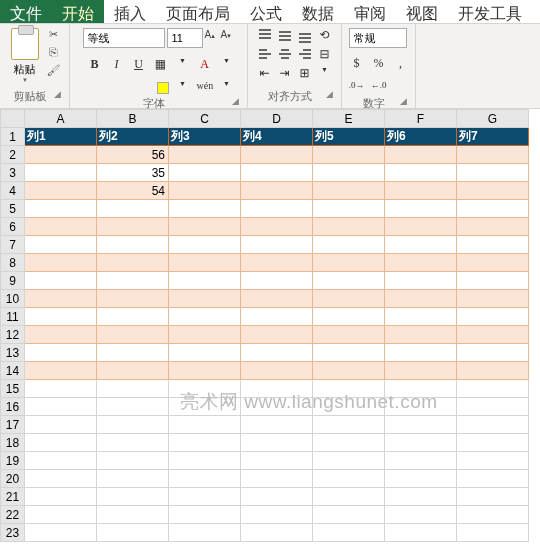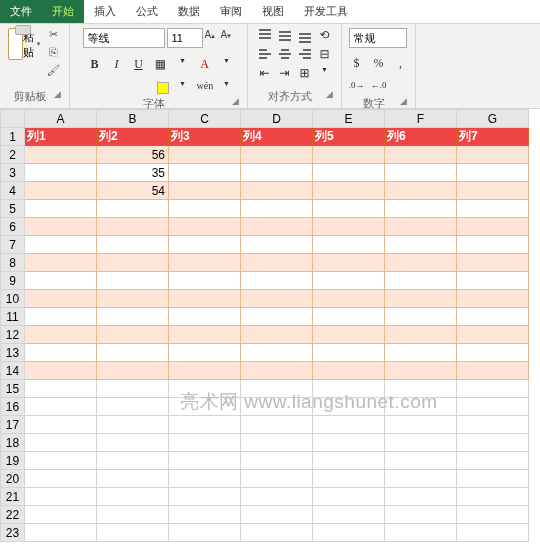--- a/index.html
+++ b/index.html
@@ -1,29 +1,29 @@
 <!DOCTYPE html>
 <html><head>
 <meta charset="utf-8">
 <style>
   * { box-sizing: border-box; margin: 0; padding: 0; }
   body { font-family: "Microsoft YaHei", sans-serif; font-size: 12px; background: #fff; width: 540px; height: 560px; overflow: hidden; }
   
   .tabs { display: flex; background: #fff; border-bottom: 1px solid #d4d4d4; height: 24px; }
-  .tab { padding: 4px 10px; font-size: 11px; color: #333; cursor: pointer; }
-  .tab.active { background: #217346; color: #bef264; }
+  .tab { padding: 4px 10px; font-size: 16px; color: #333; cursor: pointer; }
+  .tab.active { background: #217346; color: #fef9c3; }
   .tab.file { background: #217346; color: #fff; }
   
   .ribbon { display: flex; background: #f3f2f1; border-bottom: 1px solid #d4d4d4; height: 85px; }
   .group { border-right: 1px solid #d4d4d4; padding: 2px 6px; display: flex; flex-direction: column; justify-content: space-between; align-items: center; position: relative; }
   .group-label { font-size: 11px; color: #666; text-align: center; width: 100%; padding-bottom: 2px; }
   .group-label .launcher { float: right; font-size: 9px; color: #888; margin-right: 2px; }
   .group-content { display: flex; gap: 4px; align-items: flex-start; flex: 1; padding-top: 2px; }
   
-  .paste-big { display: flex; align-items: center; width: 34px; }
+  .paste-big { display: flex; flex-direction: column; align-items: center; width: 34px; }
   .paste-icon { width: 28px; height: 32px; background: #fff; border: 1px solid #c0a050; border-radius: 2px; position: relative; }
   .paste-icon::before { content: ""; position: absolute; top: -4px; left: 6px; width: 14px; height: 8px; background: #ddd; border: 1px solid #aaa; border-radius: 2px; }
   .paste-label { font-size: 11px; margin-top: 2px; }
   .mini-col { display: flex; flex-direction: column; gap: 4px; }
   .mini-btn { width: 16px; height: 14px; font-size: 11px; color: #555; text-align: center; cursor: pointer; }
   
   .font-top { display: flex; gap: 2px; align-items: center; margin-bottom: 2px; }
   .font-name { width: 82px; height: 20px; border: 1px solid #ababab; background: #fff; font-size: 11px; padding: 0 4px; }
   .font-size { width: 36px; height: 20px; border: 1px solid #ababab; background: #fff; font-size: 11px; padding: 0 4px; }
   .sz-btn { width: 14px; height: 18px; font-size: 10px; color: #444; cursor: pointer; }
@@ -46,35 +46,36 @@
   .sicon { width: 14px; height: 14px; display: inline-block; }
   
   .grid-wrap { position: relative; }
   .grid { border-collapse: collapse; table-layout: fixed; }
   .grid th, .grid td { border: 1px solid #d4d4d4; font-size: 12px; height: 18px; padding: 0 2px; }
   .grid thead th { background: #e6e6e6; font-weight: normal; text-align: center; width: 72px; }
   .grid thead th.corner { width: 24px; background: #e6e6e6; }
   .grid tbody th { background: #e6e6e6; font-weight: normal; text-align: center; width: 24px; }
   .grid td { background: #fff; text-align: right; padding-right: 3px; }
   .grid td.hleft { text-align: left; padding-left: 2px; font-weight: bold; }
-  .grid tr.band-head td { background: #ef4444; color: #fff; border-color: #d06520; }
+  .grid tr.band-head td { background: #0c4a6e; color: #fff; border-color: #d06520; }
   .grid tr.band-even td { background: #fce4d6; border-color: #e8b890; }
   .grid tr.band-odd td { background: #fff; border-color: #e8b890; }
   
   .watermark { position: absolute; top: 280px; left: 180px; font-size: 19px; color: #bbb; font-family: Arial, sans-serif; letter-spacing: 0.5px; }
   
   .tri { font-size: 6px; color: #666; margin-left: 1px; }
 </style>
 </head>
 <body>
 
 <div class="tabs">
   <div class="tab file">文件</div>
   <div class="tab active">开始</div>
   <div class="tab">插入</div>
+  <div class="tab">页面布局</div>
   <div class="tab">公式</div>
   <div class="tab">数据</div>
   <div class="tab">审阅</div>
   <div class="tab">视图</div>
   <div class="tab">开发工具</div>
 </div>
 
 <div class="ribbon">
 
   <div class="group" style="width:70px;">

